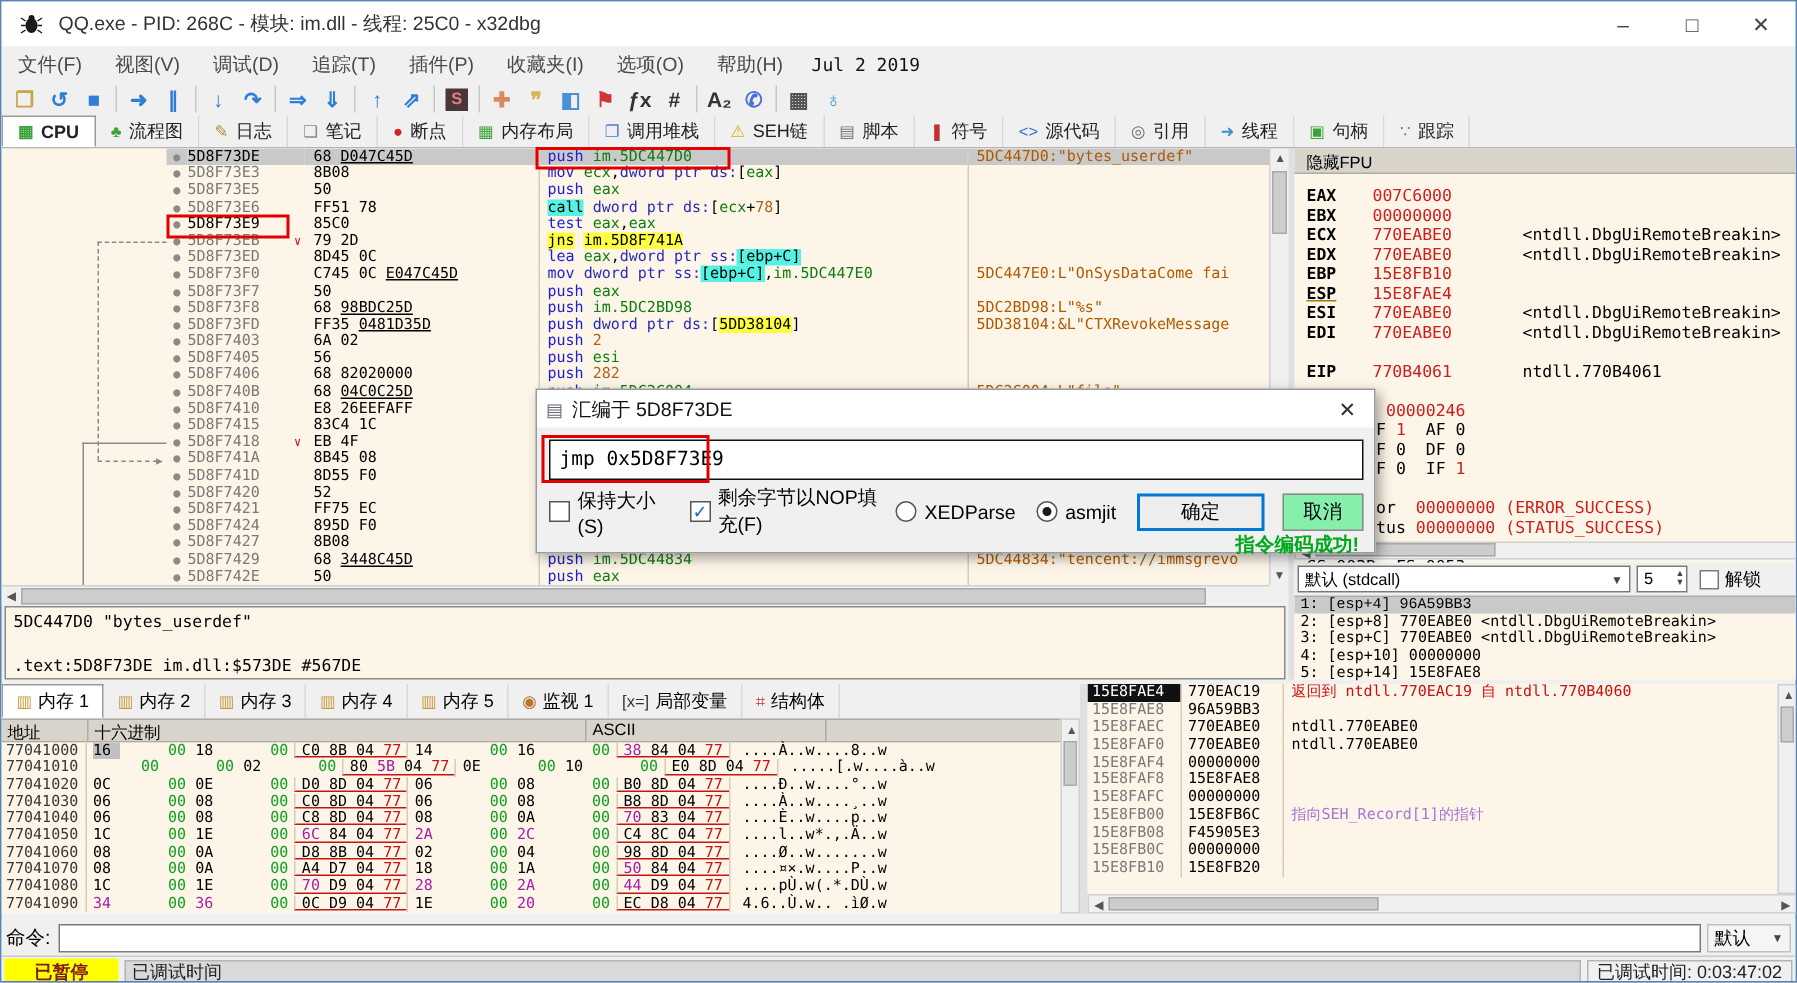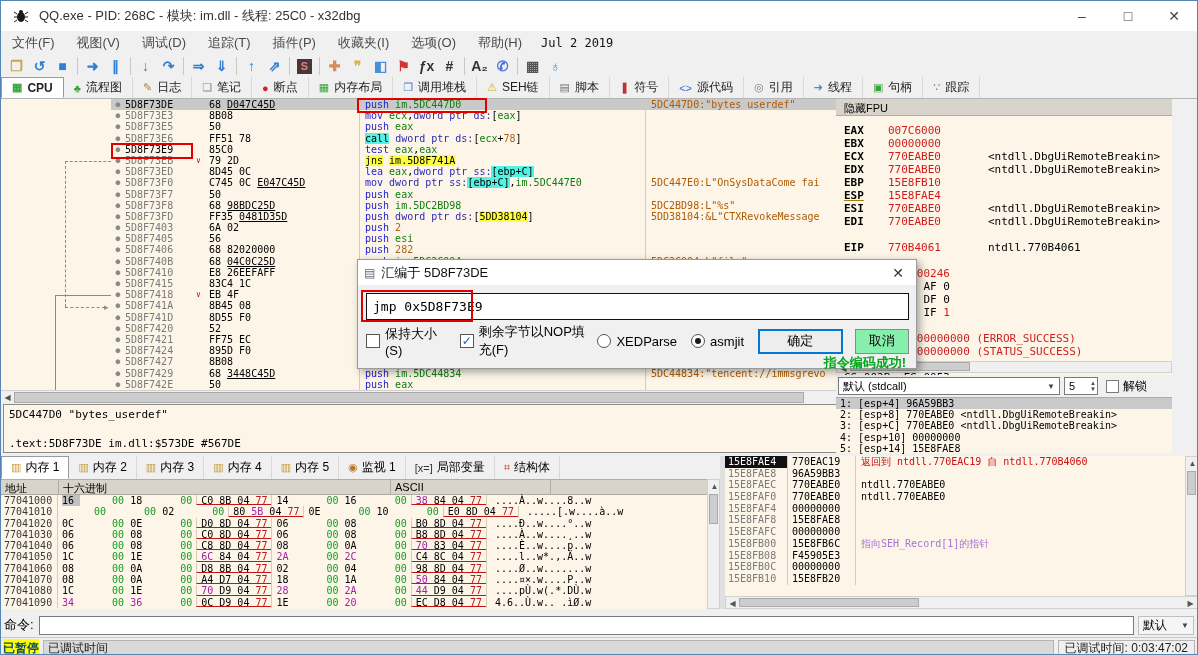--- a/index.html
+++ b/index.html
@@ -50,41 +50,41 @@
   .disasm-vscroll { position:absolute; left:845px; top:98px; width:13px; height:291px; background:#f0f0f0; border-left:1px solid #d0d0d0; }
   .disasm-hscroll { position:absolute; left:0; top:389px; width:845px; height:13px; background:#f0f0f0; border-top:1px solid #d0d0d0; display:flex; }
   .sb-arrow { width:13px; height:13px; font-size:8px; color:#555; text-align:center; line-height:13px; }
   .sb-thumb { background:#cdcdcd; border:1px solid #aaa; }
 
   .infobox { position:absolute; left:2px; top:403px; width:854px; height:49px; background:#fcf5e8; border:1px solid #8a8a8a; font-family:"DejaVu Sans Mono", monospace; font-size:11px; color:#000; padding:3px 5px; }
   .infobox .l2 { margin-top:16px; }
 
   
   .vsplit { position:absolute; left:858px; top:98px; width:4px; height:354px; background:#e0e0e0; }
-  .regs { position:absolute; left:835px; top:98px; width:336px; height:354px; background:#fcf5e8; }
+  .regs { position:absolute; left:862px; top:98px; width:336px; height:354px; background:#fcf5e8; }
   .regs-header { height:17px; background:#d8d4cc; border-bottom:1px solid #b0aca4; font-size:11px; color:#000; padding:2px 8px; }
   .regrows { padding:8px 0 0 8px; font-family:"DejaVu Sans Mono", monospace; font-size:11px; }
   .regrow { height:13px; line-height:13px; white-space:pre; }
   .regrow .rname { display:inline-block; width:44px; font-weight:bold; color:#000; }
   .regrow .rname.ul { text-decoration:underline; text-decoration-color:#a08000; }
   .regrow .rval { display:inline-block; width:100px; color:#cf1d1d; }
   .regrow .rcomm { color:#000; }
   .flagrow { height:13px; line-height:13px; white-space:pre; font-family:"DejaVu Sans Mono", monospace; font-size:11px; color:#000; }
   .flagrow .red { color:#cf1d1d; }
   .regs-hscroll { position:absolute; left:0; top:262px; width:100%; height:12px; background:#f0f0f0; border:1px solid #d0d0d0; display:flex; }
   .convrow { position:absolute; left:0; top:276px; width:100%; height:22px; background:#f0f0f0; display:flex; align-items:center; padding:0 2px; }
   .convsel { width:222px; height:18px; background:#fff; border:1px solid #7a7a7a; font-size:11px; padding:1px 4px; display:flex; justify-content:space-between; align-items:center; }
   .spinner { width:34px; height:18px; background:#fff; border:1px solid #7a7a7a; margin-left:4px; font-size:11px; display:flex; align-items:center; }
   .spinner .sval { flex:1; padding-left:4px; }
   .spinner .sarrows { font-size:6px; color:#444; line-height:6px; padding-right:1px; }
   .cbx { width:13px; height:13px; background:#fff; border:1px solid #7a7a7a; display:inline-block; margin:0 4px 0 8px; }
   .convrow .cblabel { font-size:12px; }
   .args { position:absolute; left:0; top:298px; width:100%; height:56px; background:#fcf5e8; border-top:1px solid #b0aca4; font-family:"DejaVu Sans Mono", monospace; font-size:10px; }
   .argrow { height:11.2px; line-height:11.2px; padding-left:4px; white-space:pre; color:#000; }
-  .argrow.sel { background:#c9c9c9; }
+  .argrow.sel { background:#c9c9c9;font-family:Liberation Mono, monospace; }
 
   
   .bottom-tabs { position:absolute; left:0; top:455px; width:719px; height:23px; background:#f0f0f0; display:flex; align-items:flex-end; }
   .btab { height:23px; display:flex; align-items:center; padding:0 9px; font-size:12px; border-right:1px solid #d8d8d8; }
   .btab.active { background:#fff; border:1px solid #9a9a9a; border-bottom-color:#fff; }
   .btab .ticon { margin-right:4px; font-size:11px; }
   .dump-header { position:absolute; left:0; top:478px; width:719px; height:16px; background:#d8d4cc; border-top:1px solid #b0aca4; border-bottom:1px solid #b0aca4; font-size:11px; color:#000; display:flex; }
   .dump-header span { border-right:1px solid #b0aca4; padding:1px 4px; }
   .dump { position:absolute; left:0; top:494px; width:706px; height:114px; background:#fcf5e8; font-family:"DejaVu Sans Mono", monospace; font-size:10px; }
   .dumprow { height:11.3px; line-height:11.3px; white-space:pre; display:flex; }
@@ -106,21 +106,21 @@
   .s-comm.red { color:#cc1111; } .s-comm.purple { color:#a875d6; }
   .stack-vscroll { position:absolute; left:1184px; top:455px; width:13px; height:140px; background:#f0f0f0; border:1px solid #d0d0d0; }
   .stack-hscroll { position:absolute; left:724px; top:595px; width:473px; height:13px; background:#f0f0f0; border:1px solid #d0d0d0; display:flex; }
 
   
   .cmdbar { position:absolute; left:0; top:612px; width:100%; height:24px; background:#f0f0f0; display:flex; align-items:center; padding:0 3px; }
   .cmdlabel { font-size:13px; margin-right:5px; }
   .cmdinput { flex:1; height:19px; background:#fff; border:1px solid #7a7a7a; font-size:12px; padding:0 4px; font-family:"DejaVu Sans Mono", monospace; }
   .cmddrop { width:56px; height:19px; margin-left:4px; font-size:12px; display:flex; align-items:center; justify-content:space-between; padding:0 4px; border:1px solid #c0c0c0; background:#f5f5f5; }
   .statusbar { position:absolute; left:0; top:636px; width:100%; height:19px; background:#f0f0f0; border-top:1px solid #c8c8c8; display:flex; align-items:center; font-size:12px; }
-  .pausebadge { background:#ffff00; color:#0c4a6e; font-weight:bold; padding:1px 0; height:17px; margin-left:2px; }
+  .pausebadge { background:#ffff00; color:#7f1d1d; font-weight:bold; padding:1px 20px; height:17px; margin-left:2px; }
   .statusmsg { flex:1; height:15px; border:1px solid #b5b5b5; background:#d9d9d9; margin:0 4px; padding:0 4px; line-height:14px; color:#222; }
   .statustime { border:1px solid #b5b5b5; height:15px; line-height:14px; padding:0 6px; margin-right:2px; color:#222; }
 
   
   .dialog { position:absolute; left:356px; top:258px; width:560px; height:110px; background:#f0f0f0; border:1px solid #9a9a9a; box-shadow:3px 3px 8px rgba(0,0,0,0.35); z-index:40; }
   .dlg-title { height:25px; background:#ffffff; display:flex; align-items:center; padding:0 6px; font-size:13px; color:#111; }
   .dlg-title .dicon { margin-right:6px; font-size:12px; color:#667; }
   .dlg-close { margin-left:auto; font-size:14px; color:#333; padding:0 6px; }
   .dlg-input { position:absolute; left:8px; top:33px; width:543px; height:27px; background:#fff; border:1px solid #111; font-family:"DejaVu Sans Mono", monospace; font-size:13px; padding:0 6px; line-height:25px; color:#000; }
   .dlg-controls { position:absolute; left:8px; top:68px; width:543px; height:26px; display:flex; align-items:center; font-size:13px; }

